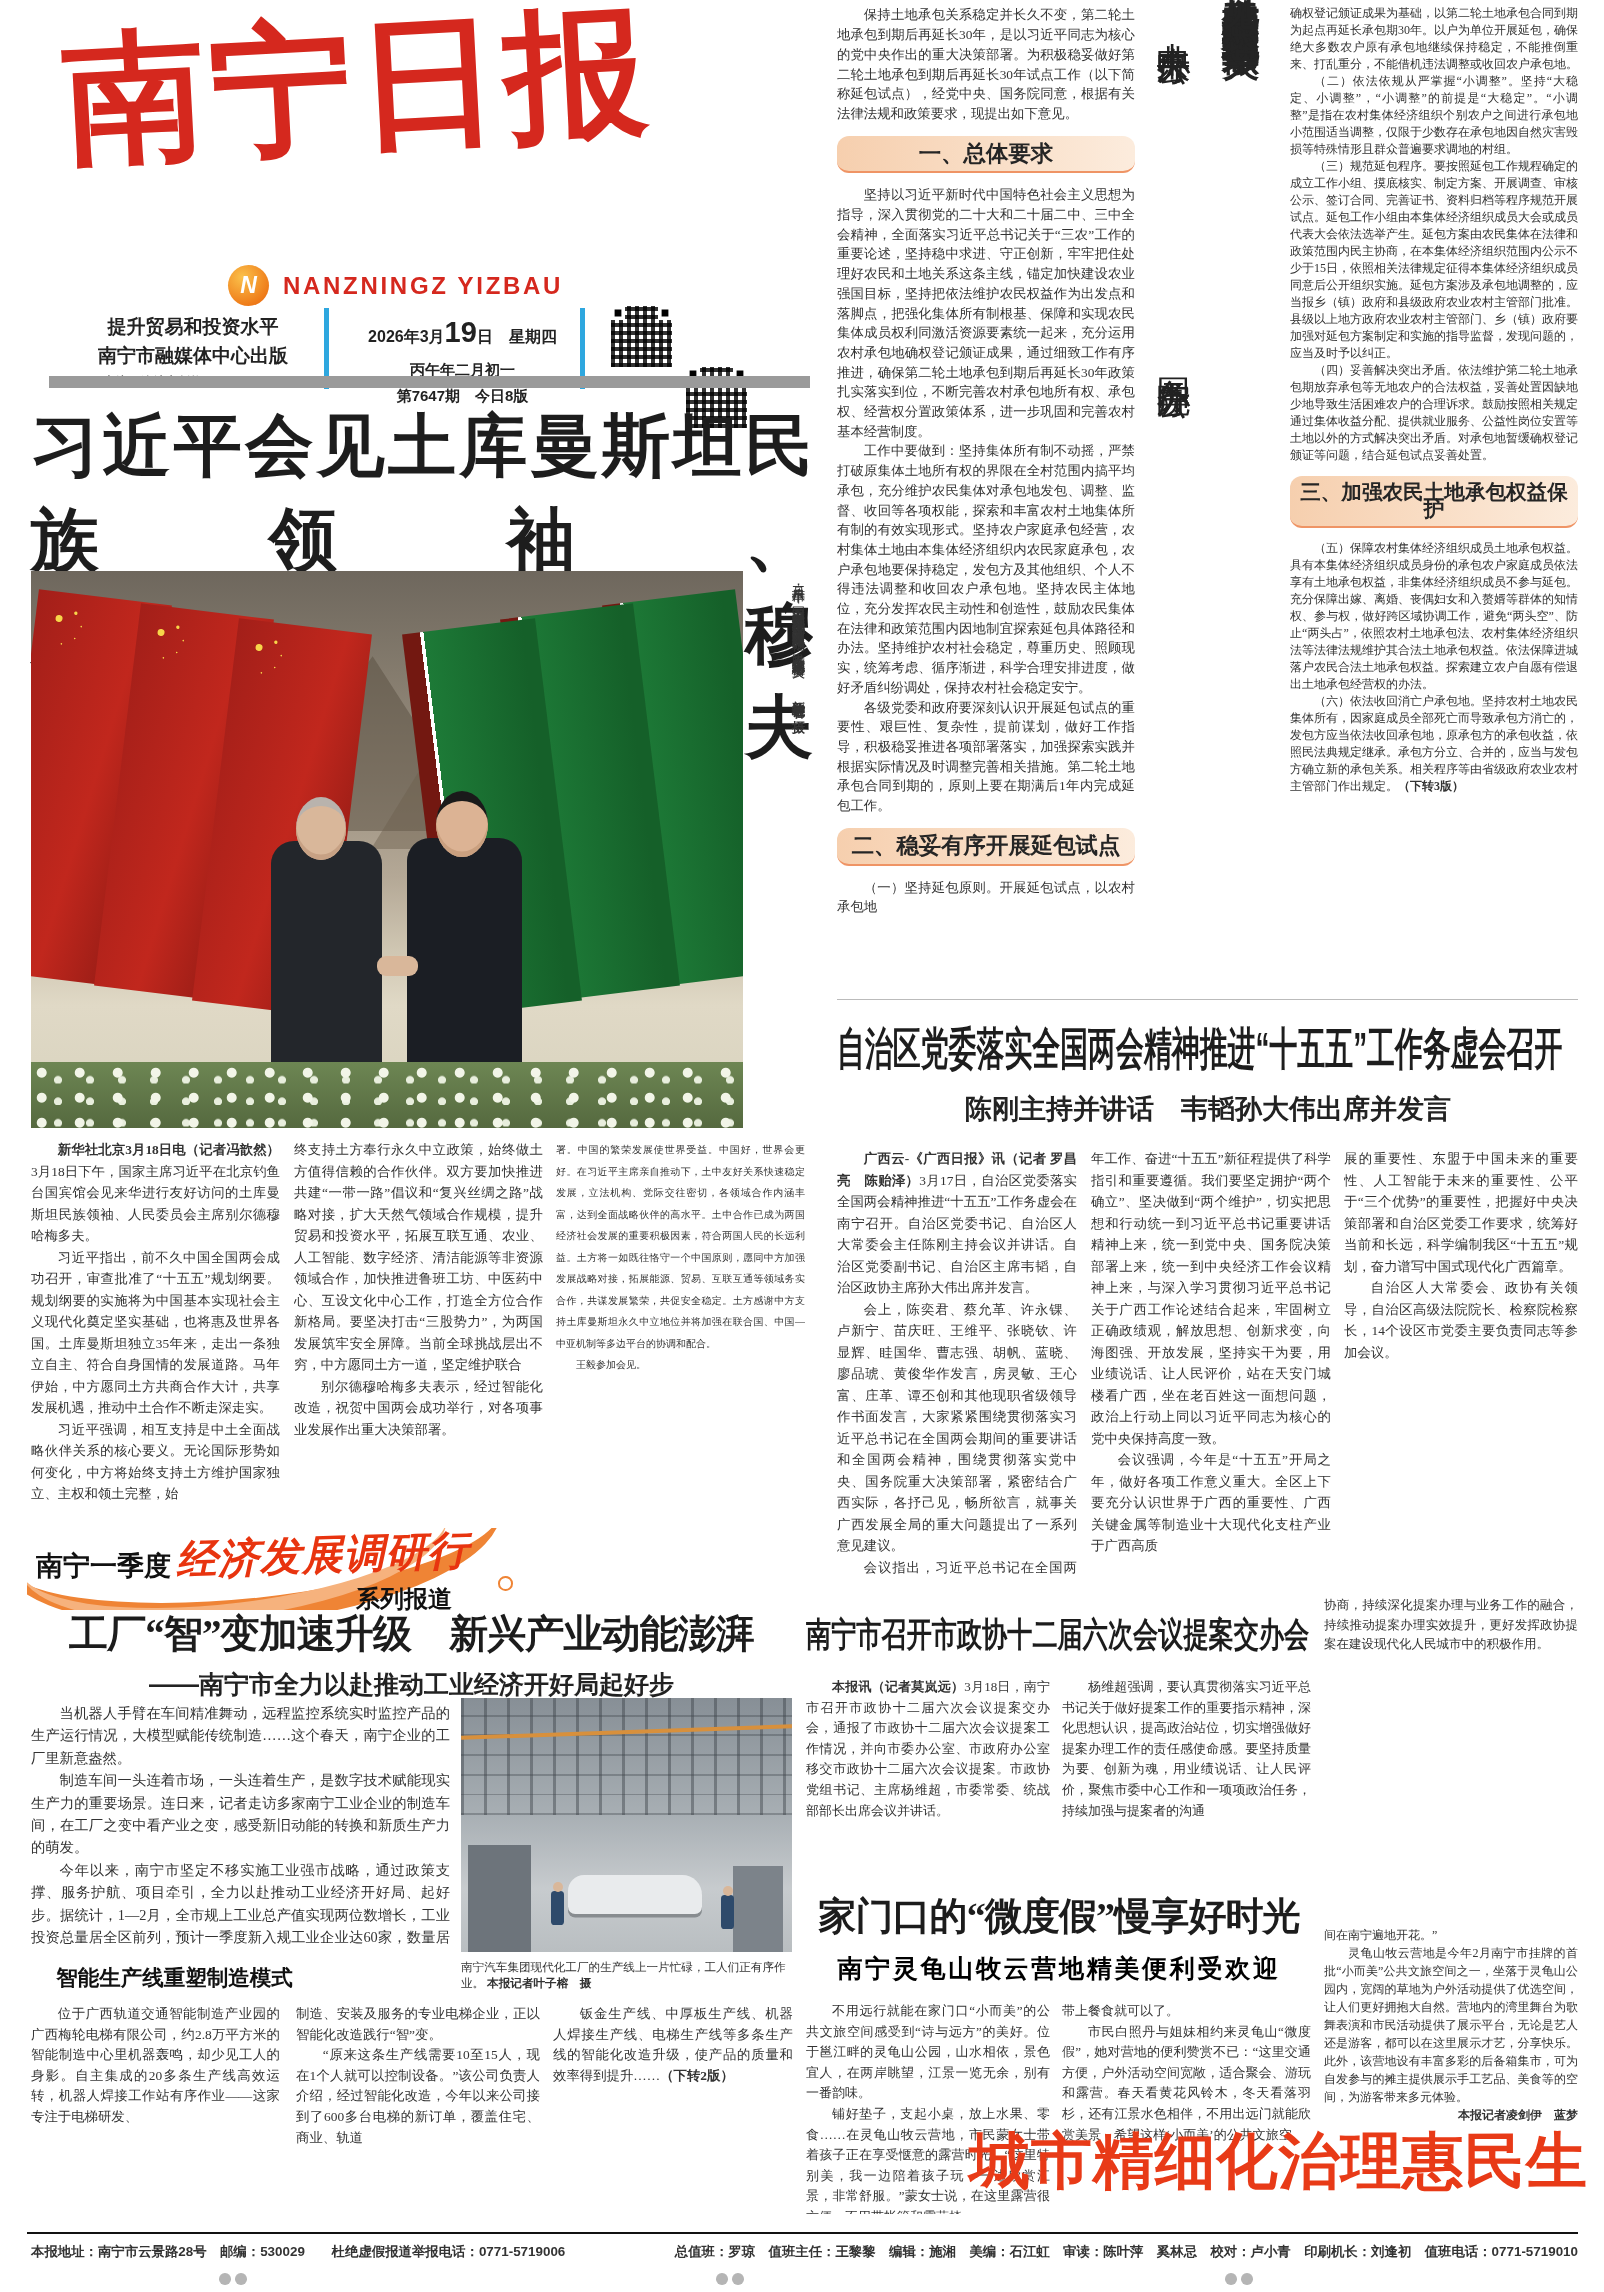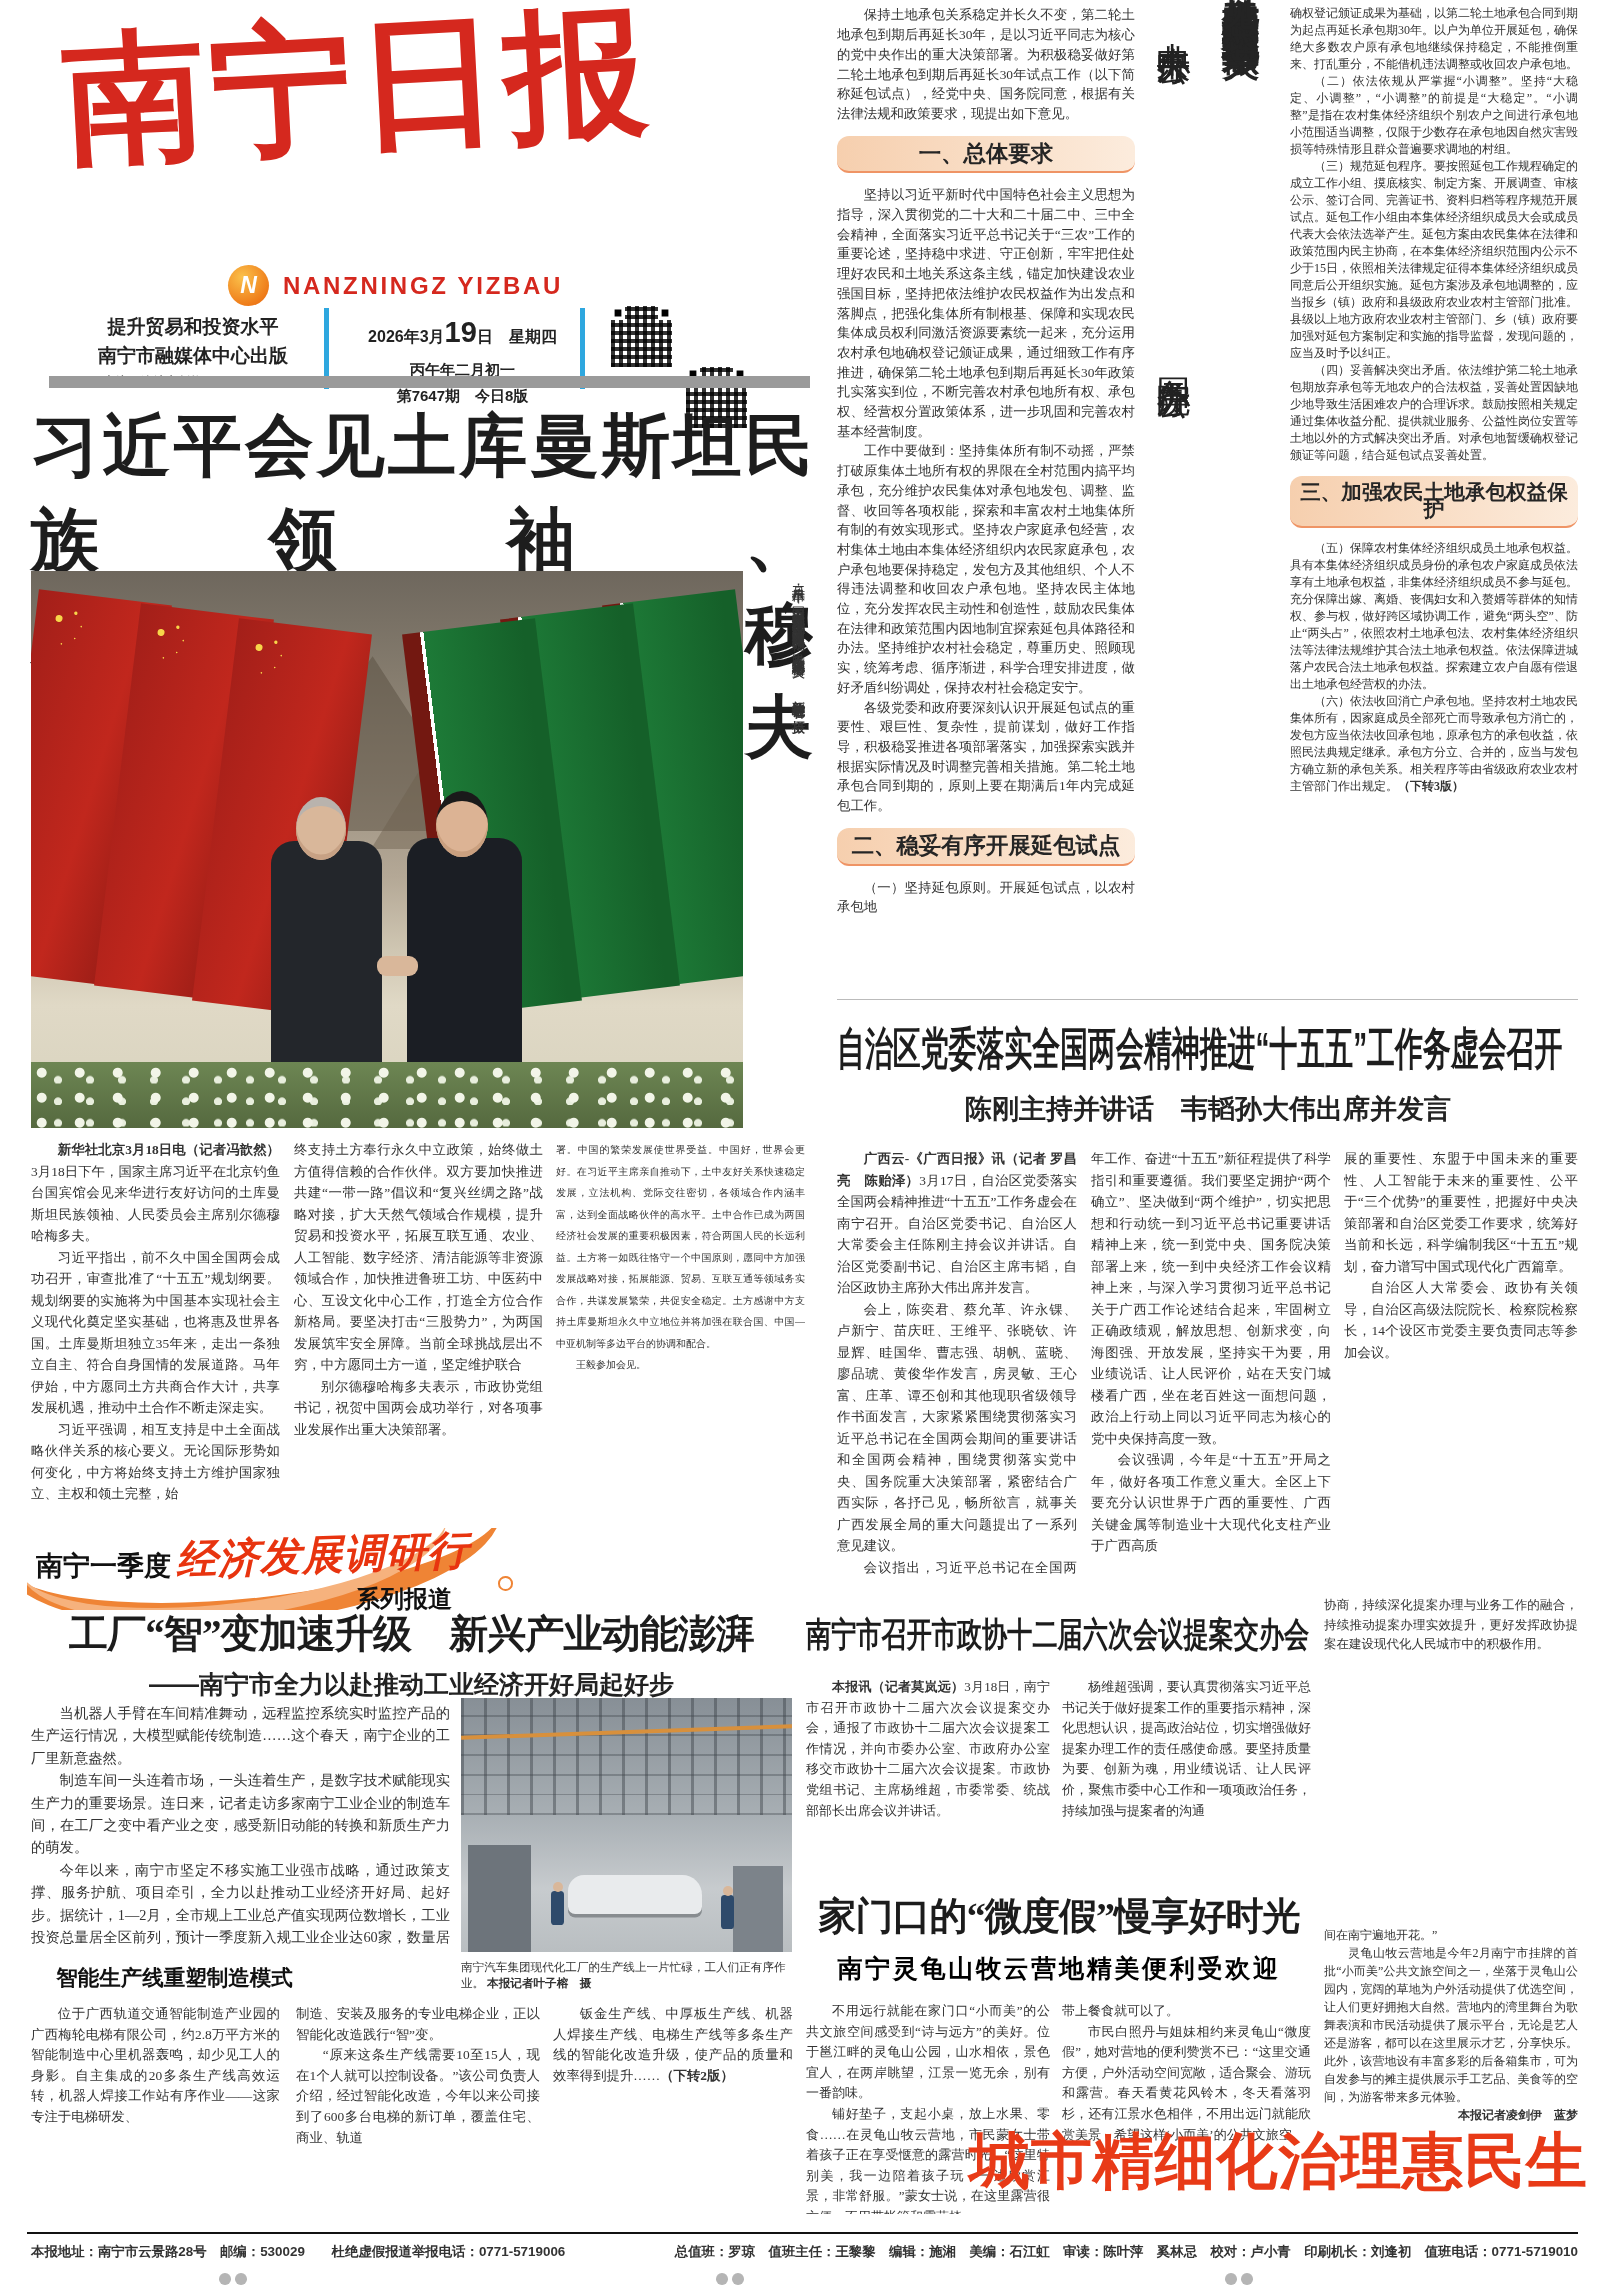--- a/index.html
+++ b/index.html
@@ -131,21 +131,21 @@
     <span style="font-weight:bold;margin-top:16px;display:inline-block;">新华社记者　摄</span>
   </div>
 
   <div class="abs bt just clip" style="left:31px;top:1139px;width:249px;height:392px;font-size:13.4px;line-height:21.5px;">
     <p><b>新华社北京3月18日电（记者冯歆然）</b><span>3月18日下午，国家主席习近平在北京钓鱼台国宾馆会见来华进行友好访问的土库曼斯坦民族领袖、人民委员会主席别尔德穆哈梅多夫。</span></p>
     <p>习近平指出，前不久中国全国两会成功召开，审查批准了“十五五”规划纲要。规划纲要的实施将为中国基本实现社会主义现代化奠定坚实基础，也将惠及世界各国。土库曼斯坦独立35年来，走出一条独立自主、符合自身国情的发展道路。马年伊始，中方愿同土方共商合作大计，共享发展机遇，推动中土合作不断走深走实。</p>
     <p>习近平强调，相互支持是中土全面战略伙伴关系的核心要义。无论国际形势如何变化，中方将始终支持土方维护国家独立、主权和领土完整，始</p>
   </div>
   <div class="abs bt just clip" style="left:294px;top:1139px;width:249px;height:392px;font-size:13.4px;line-height:21.5px;">
     <p class="ni">终支持土方奉行永久中立政策，始终做土方值得信赖的合作伙伴。双方要加快推进共建“一带一路”倡议和“复兴丝绸之路”战略对接，扩大天然气领域合作规模，提升贸易和投资水平，拓展互联互通、农业、人工智能、数字经济、清洁能源等非资源领域合作，加快推进鲁班工坊、中医药中心、互设文化中心工作，打造全方位合作新格局。要坚决打击“三股势力”，为两国发展筑牢安全屏障。当前全球挑战层出不穷，中方愿同土方一道，坚定维护联合</p>
-    <p>别尔德穆哈梅多夫表示，市政协党组书记，祝贺中国两会成功举行，对各项事业发展作出重大决策部署。</p>
+    <p>别尔德穆哈梅多夫表示，经过智能化改造，祝贺中国两会成功举行，对各项事业发展作出重大决策部署。</p>
   </div>
   <div class="abs bt just clip" style="left:556px;top:1139px;width:249px;height:392px;font-size:10px;line-height:21.5px;">
     <p class="ni">署。中国的繁荣发展使世界受益。中国好，世界会更好。在习近平主席亲自推动下，土中友好关系快速稳定发展，立法机构、党际交往密切，各领域合作内涵丰富，达到全面战略伙伴的高水平。土中合作已成为两国经济社会发展的重要积极因素，符合两国人民的长远利益。土方将一如既往恪守一个中国原则，愿同中方加强发展战略对接，拓展能源、贸易、互联互通等领域务实合作，共谋发展繁荣，共促安全稳定。土方感谢中方支持土库曼斯坦永久中立地位并将加强在联合国、中国—中亚机制等多边平台的协调和配合。</p>
     <p>王毅参加会见。</p>
   </div>
 
   <div class="abs bt just clip" style="left:837px;top:5.4px;width:298px;height:985px;font-size:13.4px;line-height:19.7px;">
     <p>保持土地承包关系稳定并长久不变，第二轮土地承包到期后再延长30年，是以习近平同志为核心的党中央作出的重大决策部署。为积极稳妥做好第二轮土地承包到期后再延长30年试点工作（以下简称延包试点），经党中央、国务院同意，根据有关法律法规和政策要求，现提出如下意见。</p>
     <div class="secband">一、总体要求</div>
     <p>坚持以习近平新时代中国特色社会主义思想为指导，深入贯彻党的二十大和二十届二中、三中全会精神，全面落实习近平总书记关于“三农”工作的重要论述，坚持稳中求进、守正创新，牢牢把住处理好农民和土地关系这条主线，锚定加快建设农业强国目标，坚持把依法维护农民权益作为出发点和落脚点，把强化集体所有制根基、保障和实现农民集体成员权利同激活资源要素统一起来，充分运用农村承包地确权登记颁证成果，通过细致工作有序推进，确保第二轮土地承包到期后再延长30年政策扎实落实到位，不断完善农村承包地所有权、承包权、经营权分置政策体系，进一步巩固和完善农村基本经营制度。</p>

